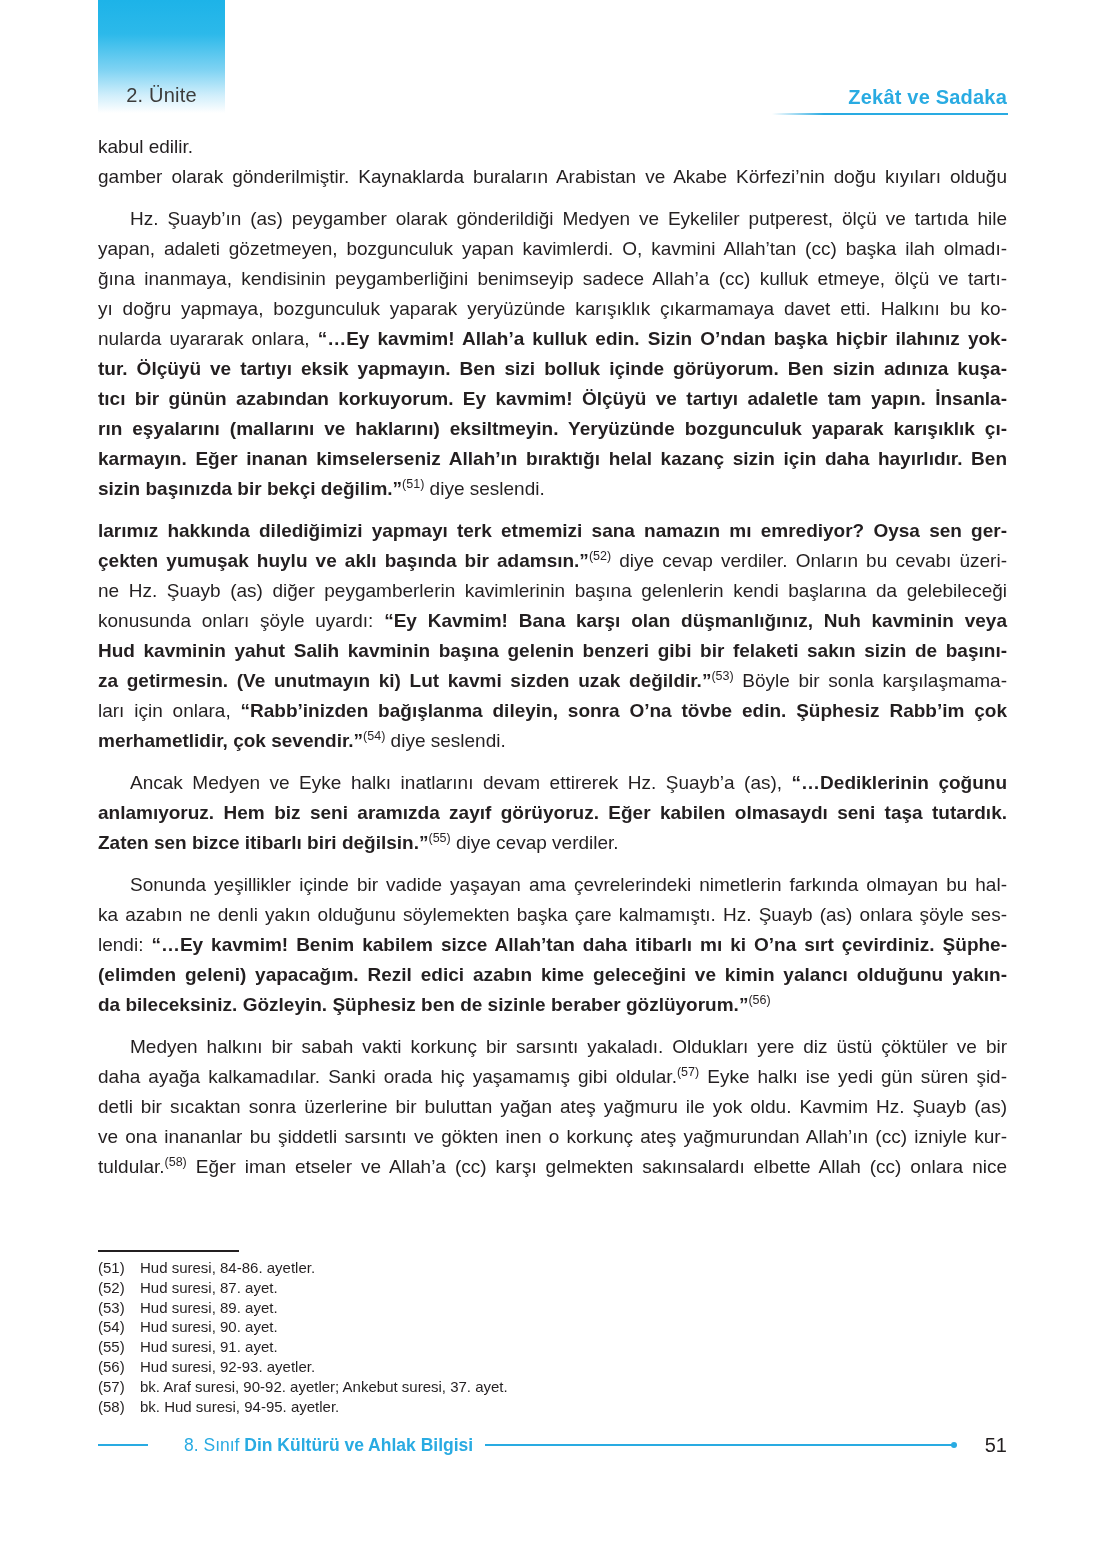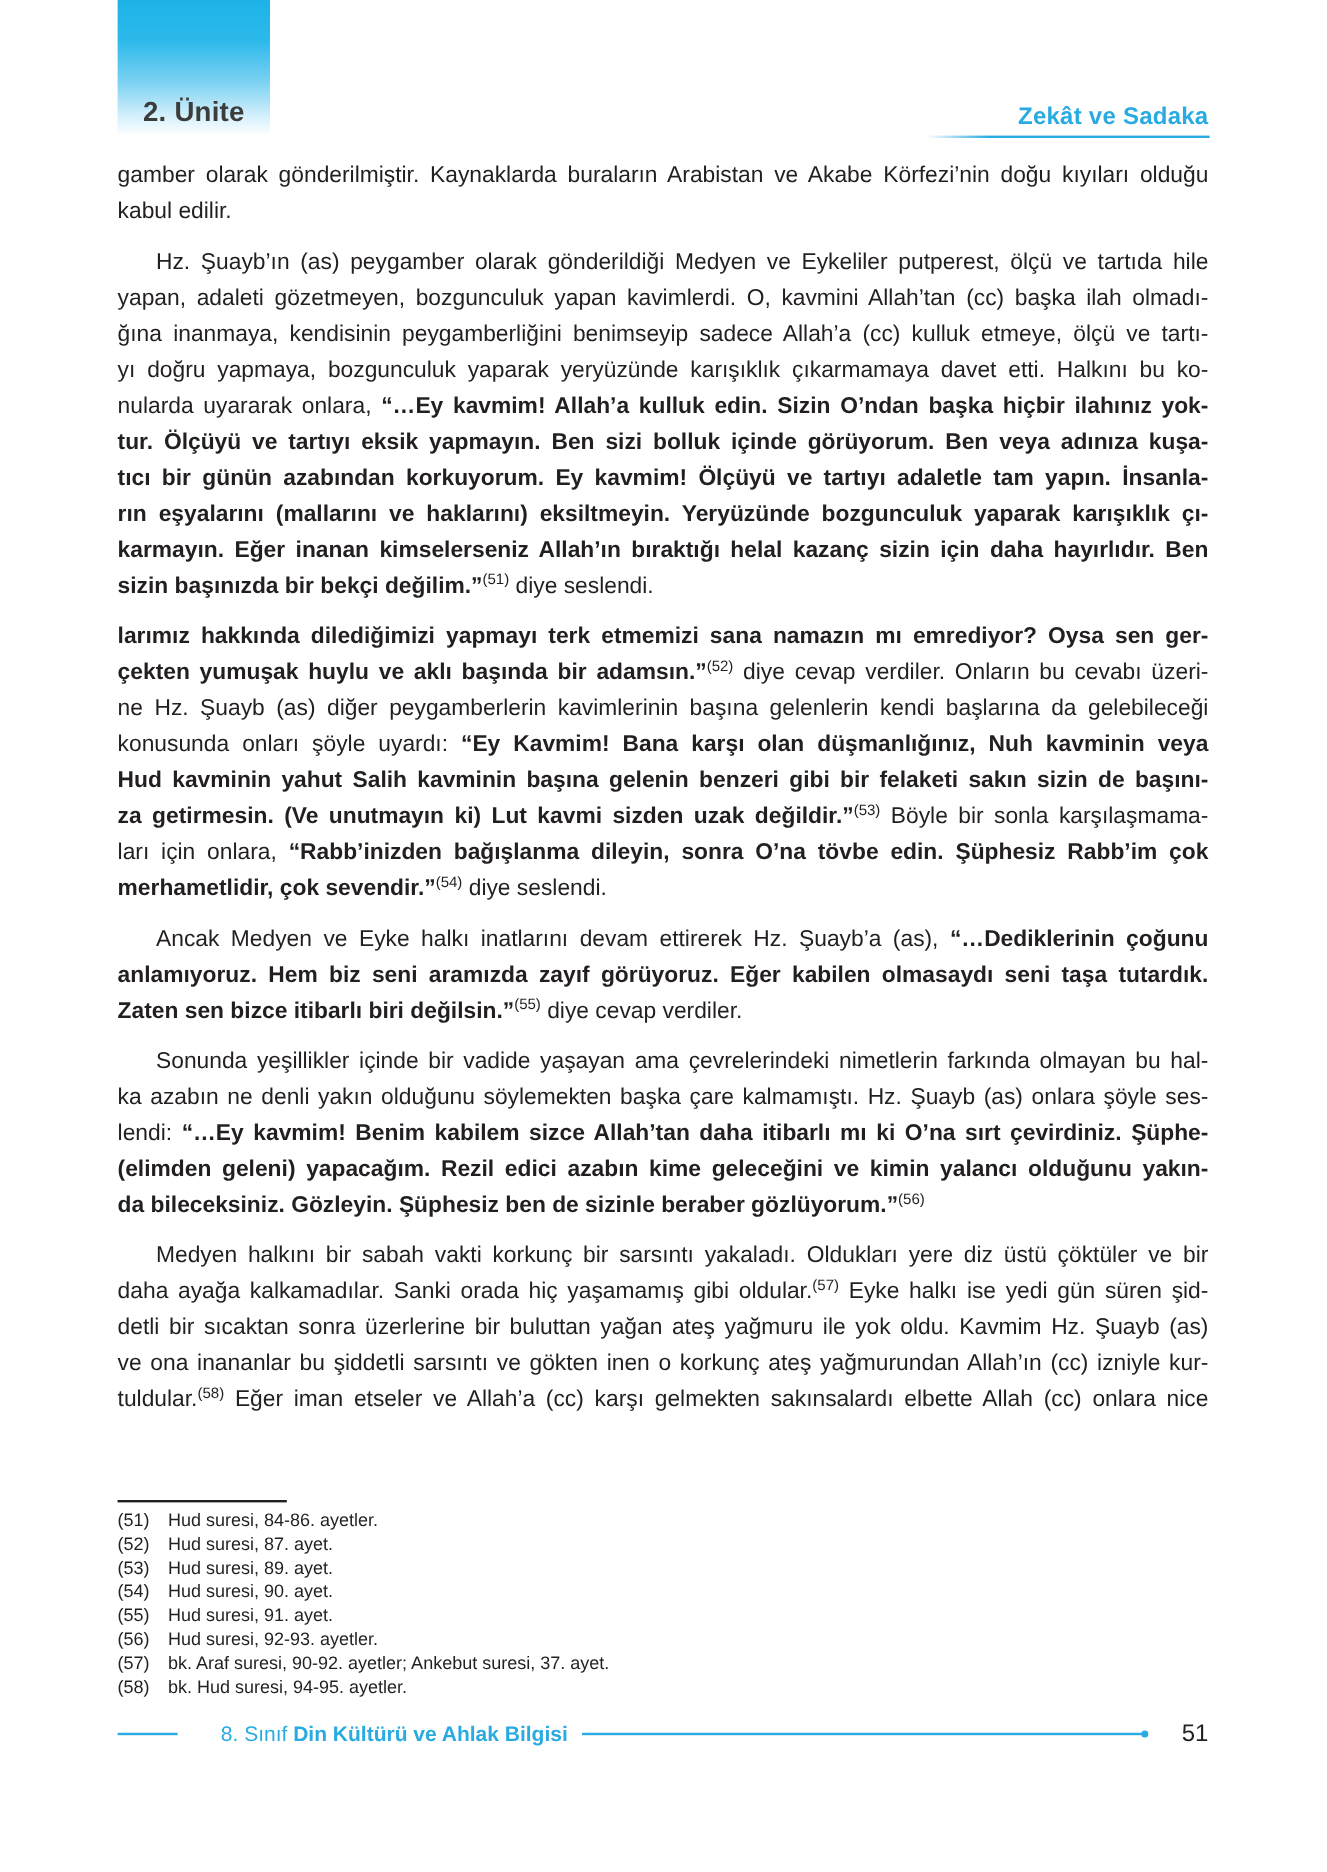--- a/index.html
+++ b/index.html
@@ -7,21 +7,21 @@
     position:relative;width:1106px;height:1560px;background:#ffffff;overflow:hidden;
     font-family:"Liberation Sans","DejaVu Sans",sans-serif;color:#231f20;
   }
   
   .unit-box{
     position:absolute;left:98px;top:0;width:127px;height:113px;
     background:linear-gradient(180deg,#1db3e8 0%,#2cb9ea 30%,#7fd3f3 62%,#cfeefb 84%,#ffffff 100%);
     display:flex;align-items:flex-end;justify-content:center;
   }
   .unit-box .unit-label{
-    font-weight:700;font-size:23px;color:#3c3c3b;padding-bottom:6px;letter-spacing:0.2px;
+    font-weight:400;font-size:20px;color:#3c3c3b;padding-bottom:6px;letter-spacing:0.2px;
   }
   .hdr-title{
     position:absolute;top:86px;right:99px;
     font-weight:700;font-size:20px;color:#29abe2;letter-spacing:0.2px;
   }
   .hdr-rule{
     position:absolute;top:113px;left:772px;width:236px;height:2px;
     background:linear-gradient(90deg,rgba(41,171,226,0) 0%,#29abe2 22%,#29abe2 100%);
   }
   
@@ -54,30 +54,30 @@
 <div class="page">
 
   <div class="unit-box">
     <span class="unit-label">2. Ünite</span>
   </div>
   <div class="hdr-title">Zekât ve Sadaka</div>
   <div class="hdr-rule"></div>
 
   <div class="body-text">
       <div class="para">
+        <div class="line"><span class="">kabul edilir.</span></div>
         <div class="line full"><span class="">gamber olarak gönderilmiştir. Kaynaklarda buraların Arabistan ve Akabe Körfezi’nin doğu kıyıları olduğu</span></div>
-        <div class="line"><span class="">kabul edilir.</span></div>
       </div>
       <div class="para">
         <div class="line full indent"><span class="">Hz. Şuayb’ın (as) peygamber olarak gönderildiği Medyen ve Eykeliler putperest, ölçü ve tartıda hile</span></div>
         <div class="line full"><span class="">yapan, adaleti gözetmeyen, bozgunculuk yapan kavimlerdi. O, kavmini Allah’tan (cc) başka ilah olmadı-</span></div>
         <div class="line full"><span class="">ğına inanmaya, kendisinin peygamberliğini benimseyip sadece Allah’a (cc) kulluk etmeye, ölçü ve tartı-</span></div>
         <div class="line full"><span class="">yı doğru yapmaya, bozgunculuk yaparak yeryüzünde karışıklık çıkarmamaya davet etti. Halkını bu ko-</span></div>
         <div class="line full"><span class="">nularda uyararak onlara, </span><span class="b">“…Ey kavmim! Allah’a kulluk edin. Sizin O’ndan başka hiçbir ilahınız yok-</span></div>
-        <div class="line full"><span class="b">tur. Ölçüyü ve tartıyı eksik yapmayın. Ben sizi bolluk içinde görüyorum. Ben veya adınıza kuşa-</span></div>
+        <div class="line full"><span class="b">tur. Ölçüyü ve tartıyı eksik yapmayın. Ben sizi bolluk içinde görüyorum. Ben sizin adınıza kuşa-</span></div>
         <div class="line full"><span class="b">tıcı bir günün azabından korkuyorum. Ey kavmim! Ölçüyü ve tartıyı adaletle tam yapın. İnsanla-</span></div>
         <div class="line full"><span class="b">rın eşyalarını (mallarını ve haklarını) eksiltmeyin. Yeryüzünde bozgunculuk yaparak karışıklık çı-</span></div>
         <div class="line full"><span class="b">karmayın. Eğer inanan kimselerseniz Allah’ın bıraktığı helal kazanç sizin için daha hayırlıdır. Ben</span></div>
         <div class="line"><span class="b">sizin başınızda bir bekçi değilim.”</span><span class="sup">(51)</span><span class=""> diye seslendi.</span></div>
       </div>
       <div class="para">
         <div class="line full"><span class="b">larımız hakkında dilediğimizi yapmayı terk etmemizi sana namazın mı emrediyor? Oysa sen ger-</span></div>
         <div class="line full"><span class="b">çekten yumuşak huylu ve aklı başında bir adamsın.”</span><span class="sup">(52)</span><span class=""> diye cevap verdiler. Onların bu cevabı üzeri-</span></div>
         <div class="line full"><span class="">ne Hz. Şuayb (as) diğer peygamberlerin kavimlerinin başına gelenlerin kendi başlarına da gelebileceği</span></div>
         <div class="line full"><span class="">konusunda onları şöyle uyardı: </span><span class="b">“Ey Kavmim! Bana karşı olan düşmanlığınız, Nuh kavminin veya</span></div>

